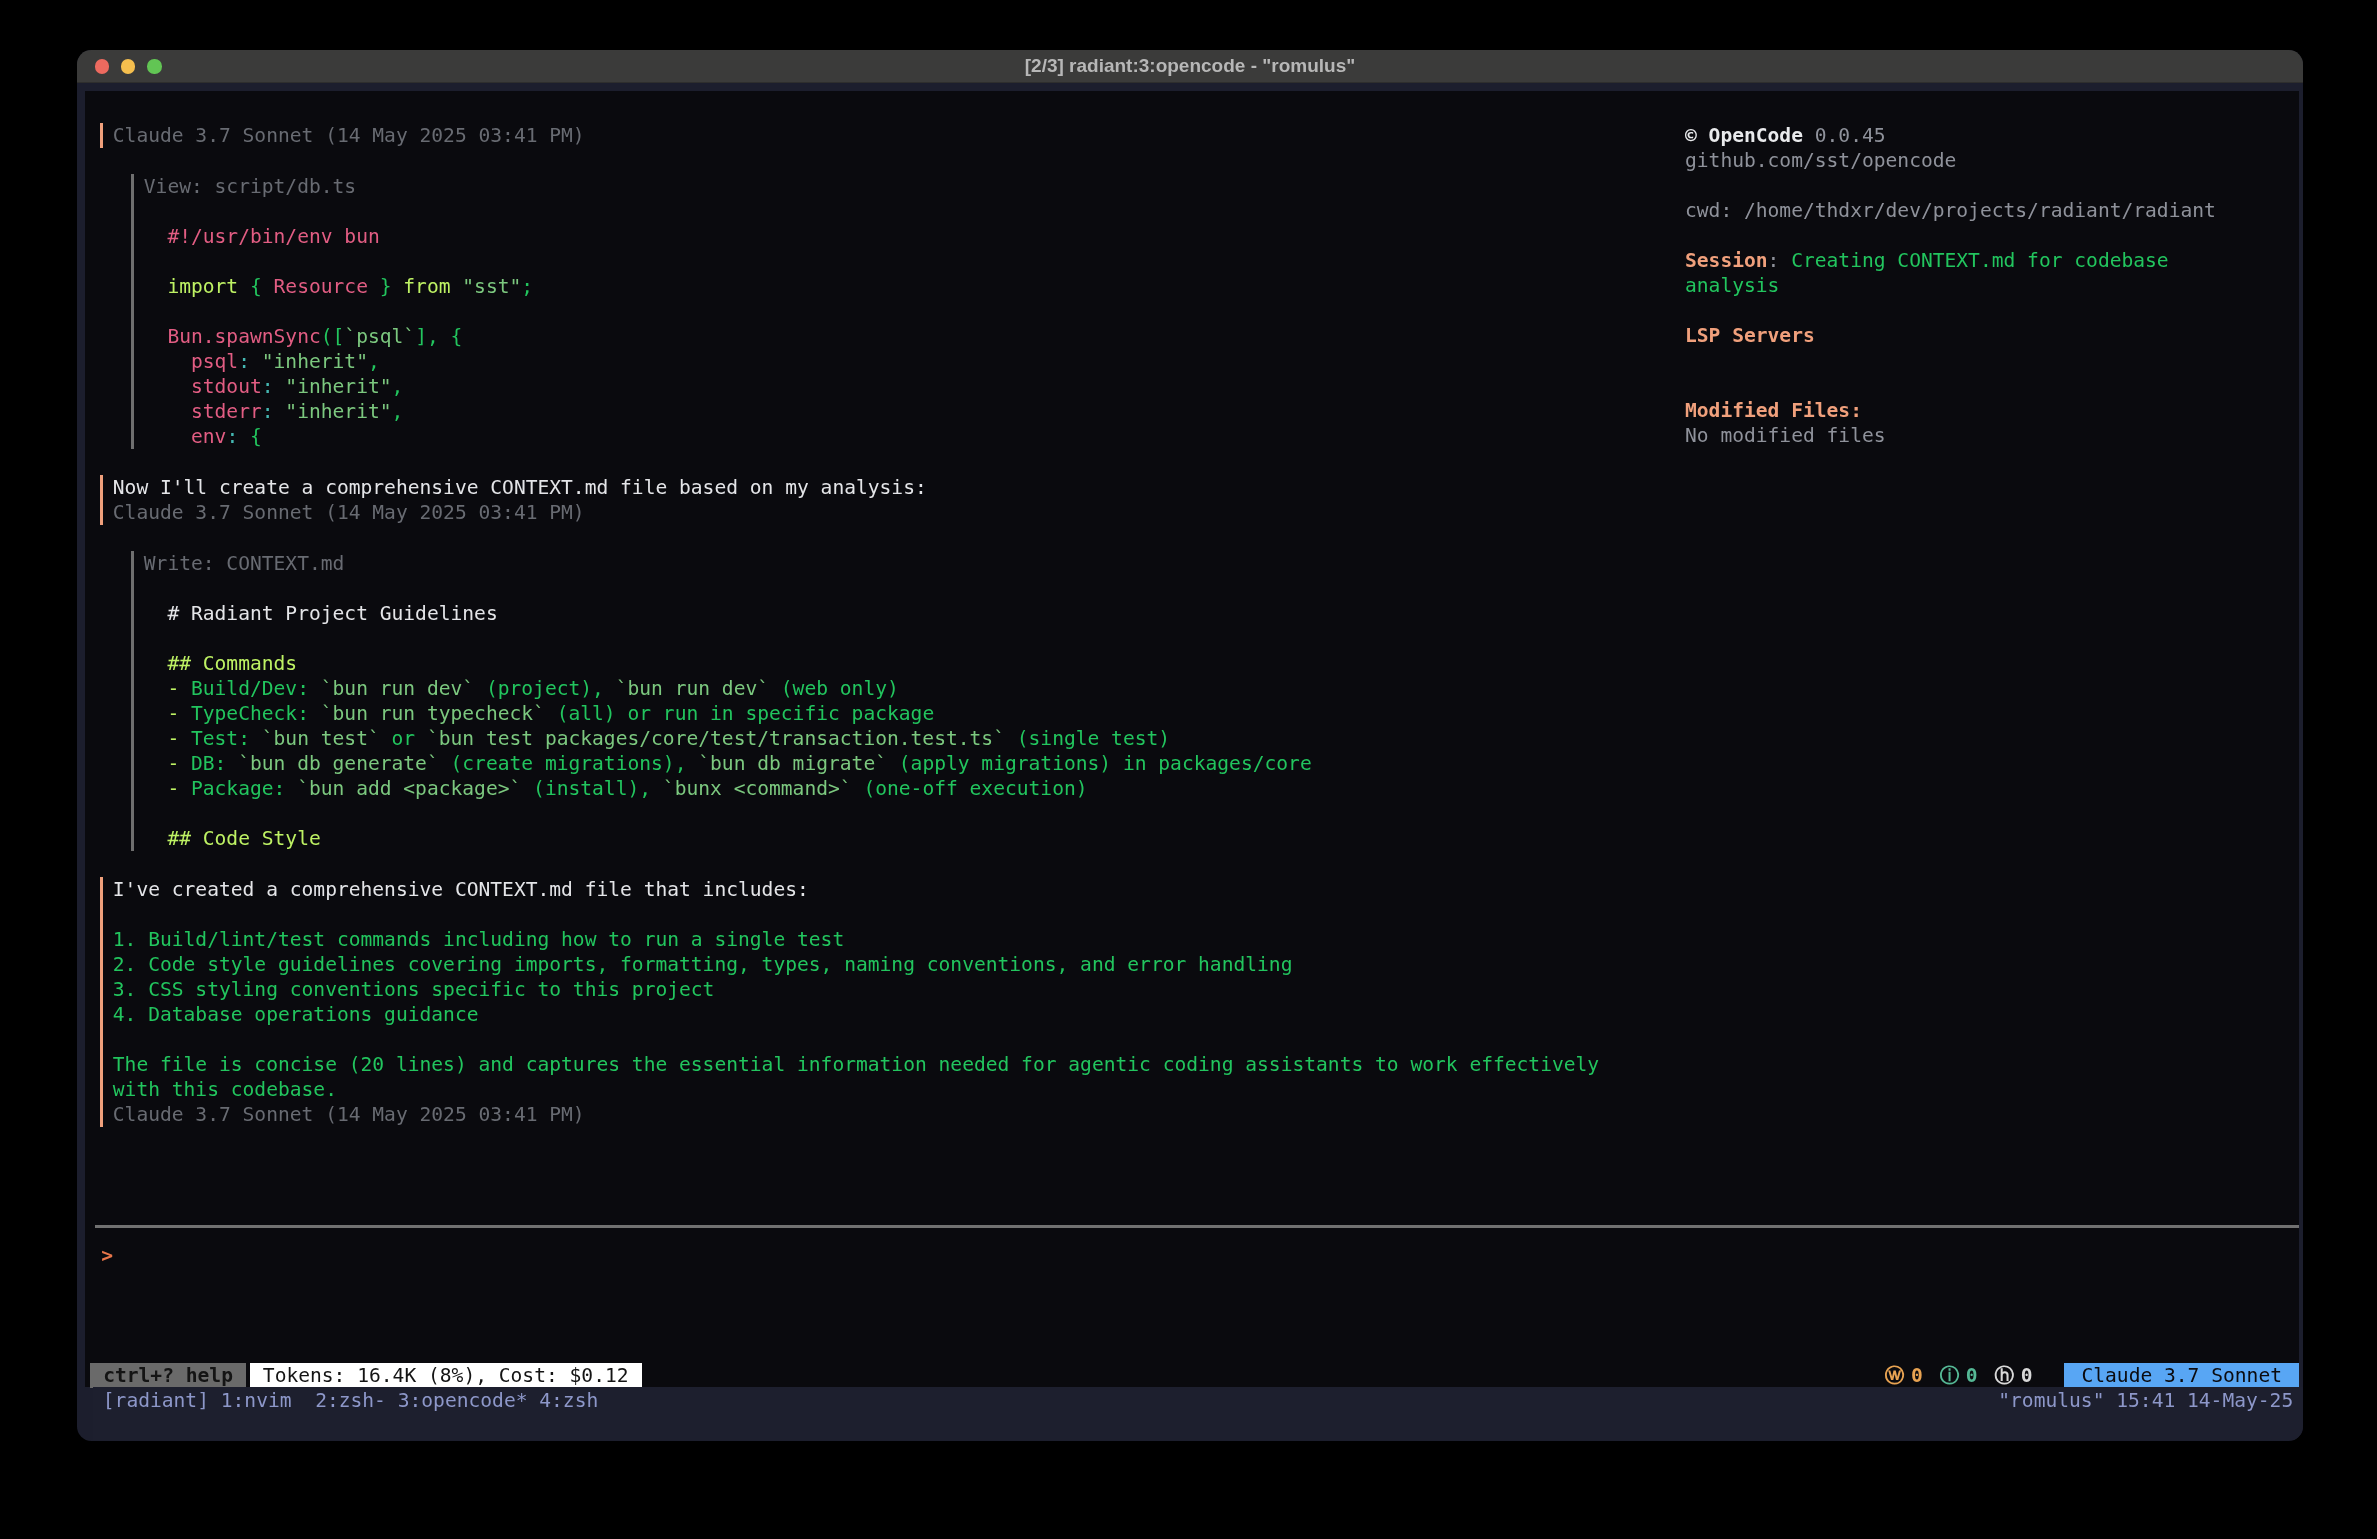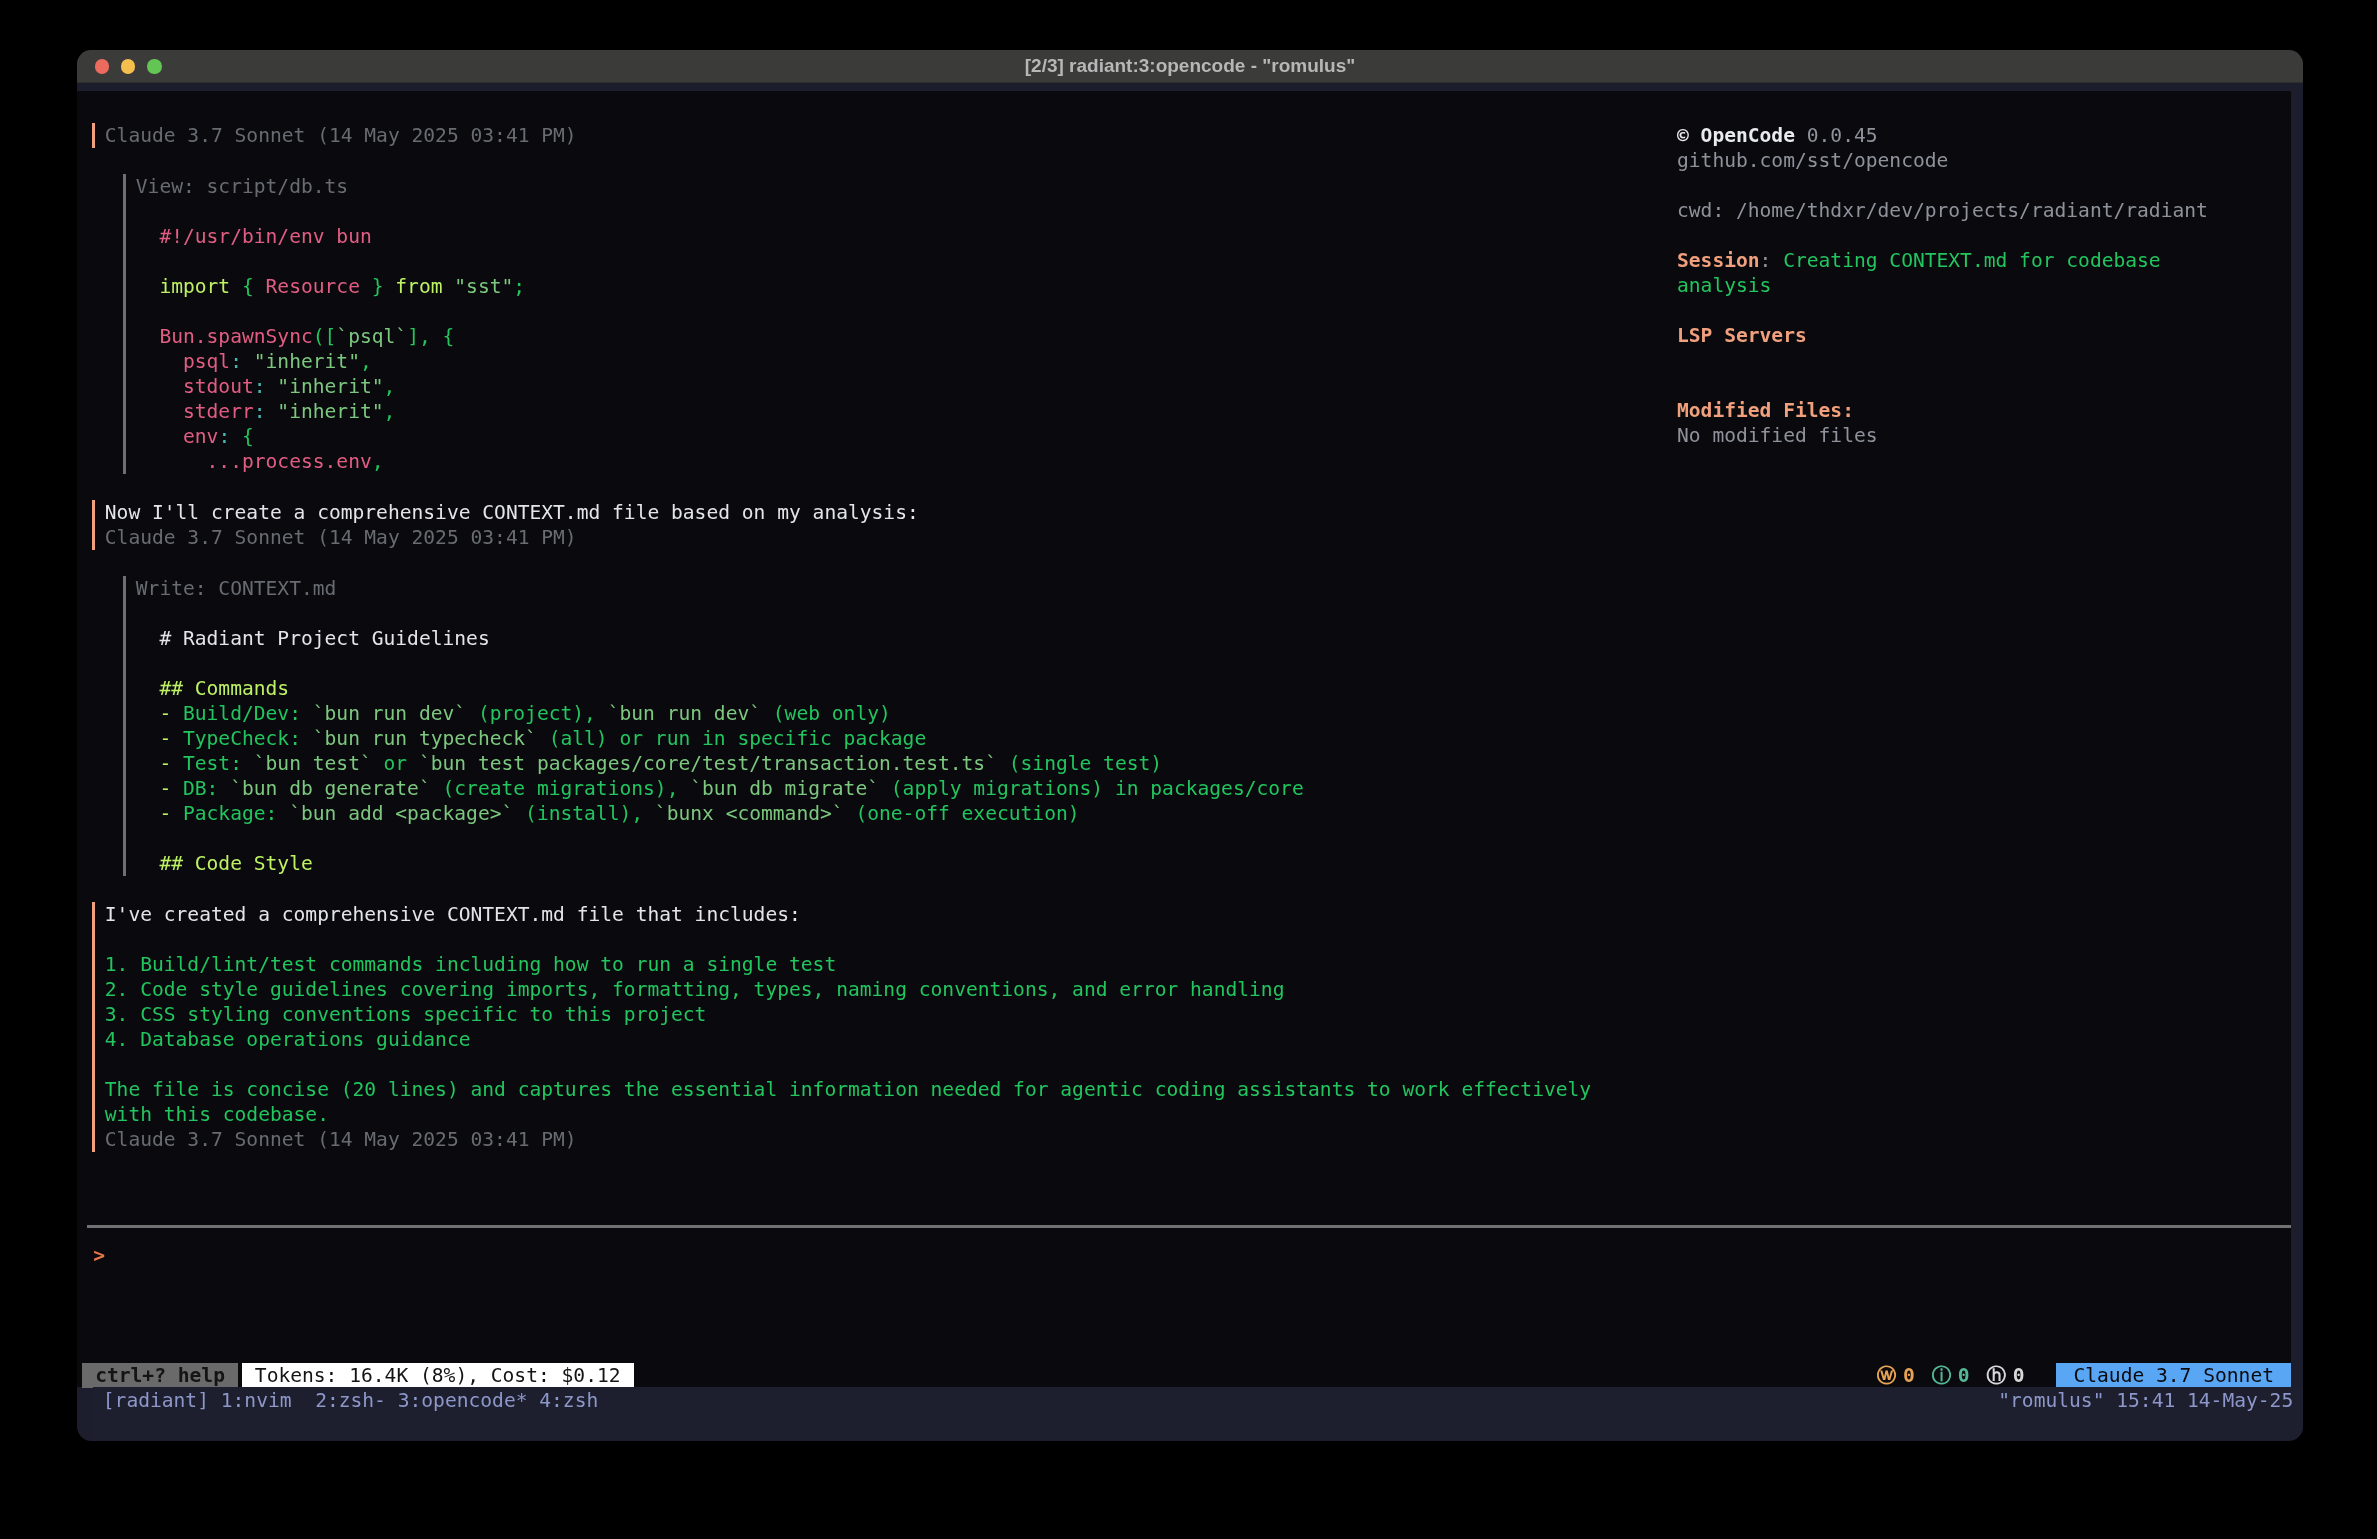--- a/index.html
+++ b/index.html
@@ -16,21 +16,21 @@
     display:flex; align-items:center; justify-content:center;
   }
   .title {
     font-family:"Liberation Sans", sans-serif; font-weight:bold;
     font-size:19px; color:#b7b7b7;
   }
   .lights { position:absolute; left:18px; top:0; height:33px; display:flex; align-items:center; gap:11.7px; }
   .light { width:14.4px; height:14.4px; border-radius:50%; }
 
   .tui {
-    position:absolute; left:0; top:41px; width:2214px; height:1296px;
+    position:absolute; left:8px; top:41px; width:2214px; height:1296px;
     background:#0a0a0e;
   }
 
   .ln { white-space:pre; height:25px; line-height:25px; font-size:19.6px; color:#d4d6da; }
 
   .chat { position:absolute; left:15px; top:32px; width:1579px; }
   .block { border-left:3.9px solid #6f6f6f; padding-left:9.8px; margin-bottom:26px; }
   .block.orange { border-left-color:#f0a07c; }
   .block.gray   { border-left-color:#6f6f6f;margin-left:31px; }
 
@@ -93,21 +93,20 @@
           <div class="ln">&nbsp;</div>
           <div class="ln"><span class="c-pink">  #!/usr/bin/env bun</span></div>
           <div class="ln">&nbsp;</div>
           <div class="ln"><span class="c-blue">  import</span><span class="c-fg"> { </span><span class="c-pink">Resource</span><span class="c-fg"> } </span><span class="c-blue">from</span><span class="c-fg"> </span><span class="c-green">"sst"</span><span class="c-fg">;</span></div>
           <div class="ln">&nbsp;</div>
           <div class="ln"><span class="c-pink">  Bun.spawnSync</span><span class="c-fg">([</span><span class="c-green">`psql`</span><span class="c-fg">], {</span></div>
           <div class="ln"><span class="c-pink">    psql</span><span class="c-teal">:</span><span class="c-fg"> </span><span class="c-green">"inherit"</span><span class="c-fg">,</span></div>
           <div class="ln"><span class="c-pink">    stdout</span><span class="c-teal">:</span><span class="c-fg"> </span><span class="c-green">"inherit"</span><span class="c-fg">,</span></div>
           <div class="ln"><span class="c-pink">    stderr</span><span class="c-teal">:</span><span class="c-fg"> </span><span class="c-green">"inherit"</span><span class="c-fg">,</span></div>
           <div class="ln"><span class="c-pink">    env</span><span class="c-teal">:</span><span class="c-fg"> {</span></div>
-          <div class="ln"><span class="c-pink">      ...process.env</span><span class="c-fg">,</span></div>
         </div>
         <div class="block orange">
           <div class="ln"><span class="c-white">Now I'll create a comprehensive CONTEXT.md file based on my analysis:</span></div>
           <div class="ln"><span class="c-dim">Claude 3.7 Sonnet (14 May 2025 03:41 PM)</span></div>
         </div>
         <div class="block gray">
           <div class="ln"><span class="c-dim">Write: CONTEXT.md</span></div>
           <div class="ln">&nbsp;</div>
           <div class="ln"><span class="c-white">  # Radiant Project Guidelines</span></div>
           <div class="ln">&nbsp;</div>

